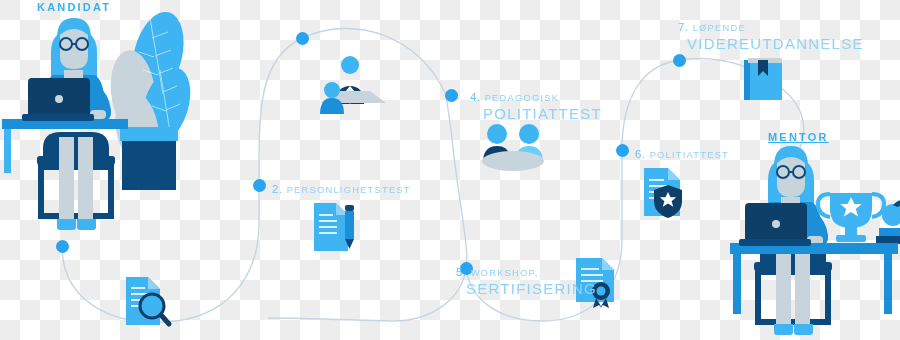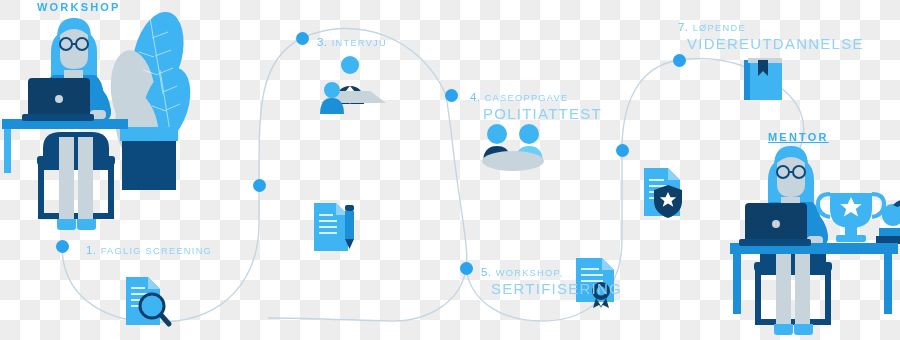--- a/index.html
+++ b/index.html
@@ -261,46 +261,46 @@
   </svg>
 
   <div class="node" style="left:56px;  top:240px;"></div>
   <div class="node" style="left:253px; top:179px;"></div>
   <div class="node" style="left:296px; top:32px;"></div>
   <div class="node" style="left:445px; top:89px;"></div>
   <div class="node" style="left:460px; top:262px;"></div>
   <div class="node" style="left:616px; top:144px;"></div>
   <div class="node" style="left:673px; top:54px;"></div>
 
-  <div class="lbl" style="left:86px;  top:240px;">
-    <span class="num">1.</span>
-    <span class="txt">FAGLIG SCREENING</span>
-  </div>
-
-
-  <div class="lbl" style="left:317px; top:32px;">
-    <span class="num">3.</span>
-    <span class="txt">INTERVJU</span>
-  </div>
+
+  <div class="lbl" style="left:272px; top:179px;">
+    <span class="num">2.</span>
+    <span class="txt">PERSONLIGHETSTEST</span>
+  </div>
+
 
   <div class="lbl" style="left:470px; top:87px;">
     <span class="num">4.</span>
-    <span class="txt">CASEOPPGAVE</span>
+    <span class="txt">PEDAGOGISK</span>
     <span class="txt2" style="padding-left:13px;">POLITIATTEST</span>
   </div>
 
-  <div class="lbl" style="left:481px; top:262px;">
+  <div class="lbl" style="left:456px; top:262px;">
     <span class="num">5.</span>
     <span class="txt">WORKSHOP,</span>
     <span class="txt2" style="padding-left:10px;text-align:right;">SERTIFISERING</span>
   </div>
 
+  <div class="lbl" style="left:635px; top:144px;">
+    <span class="num">6.</span>
+    <span class="txt">POLITIATTEST</span>
+  </div>
 
   <div class="lbl" style="left:678px; top:17px;">
     <span class="num">7.</span>
     <span class="txt">LØPENDE</span>
     <span class="txt2" style="padding-left:9px;">VIDEREUTDANNELSE</span>
   </div>
 
-  <div class="role" style="left:37px;  top:1px;">WORKSHOP</div>
+  <div class="role" style="left:37px;  top:1px;">KANDIDAT</div>
   <div class="role" style="left:768px; top:131px;text-decoration:underline;">MENTOR</div>
 
 </div>
 
 </body></html>

